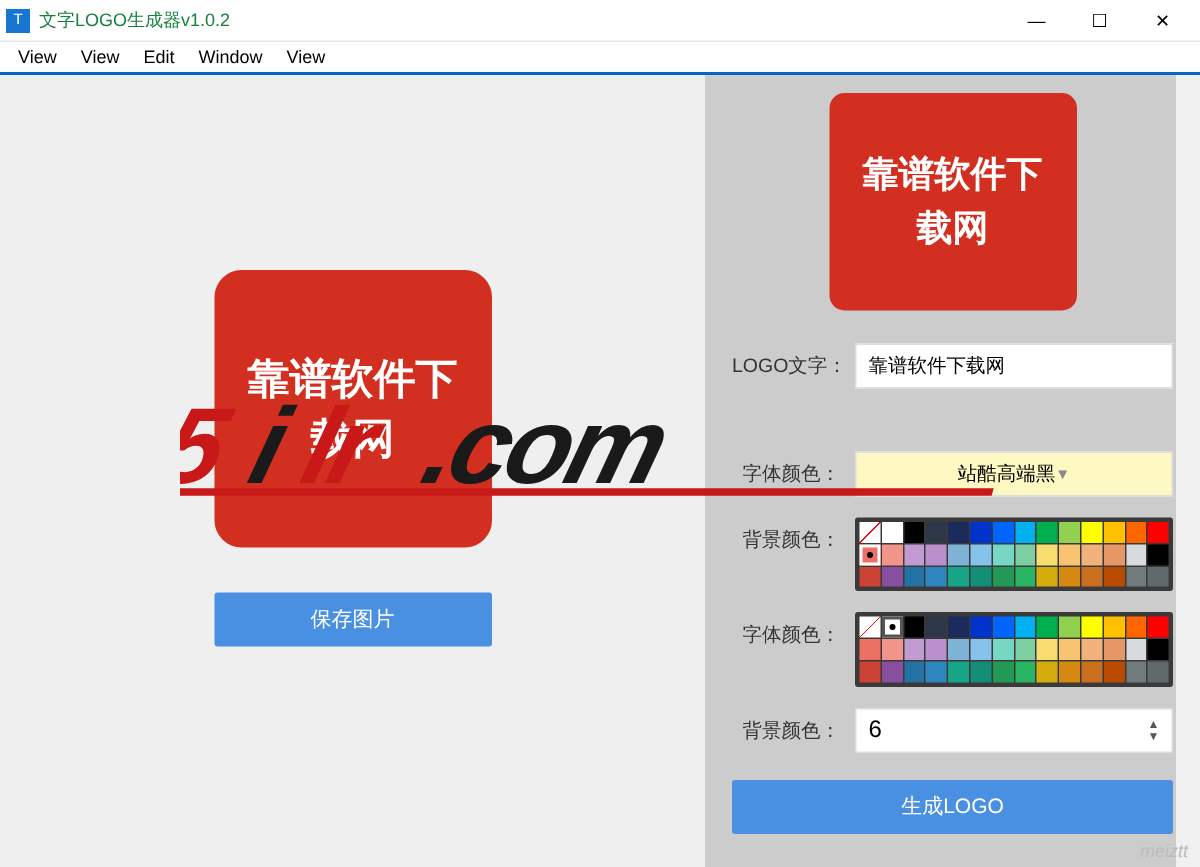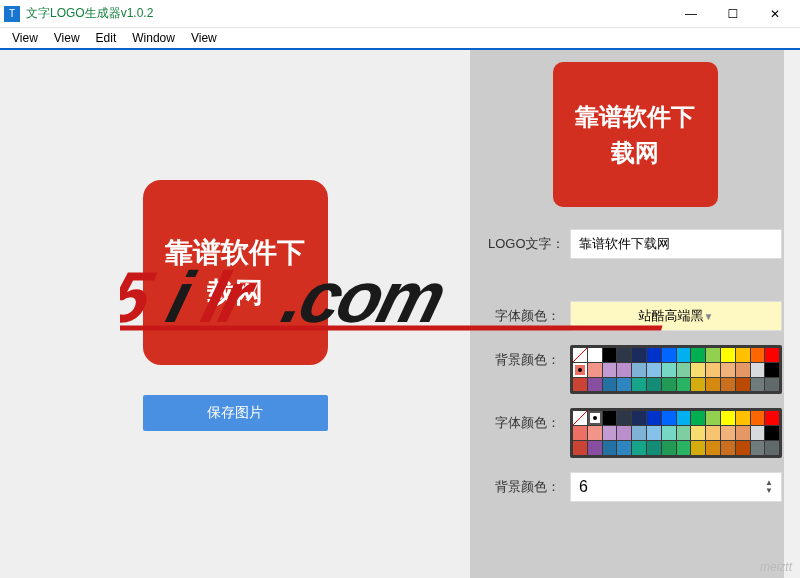--- a/index.html
+++ b/index.html
@@ -192,20 +192,21 @@
       <div class="form-label">背景颜色：</div>
       <div class="spinner">
         <span>6</span>
         <div class="spin-arrows">
           <span>▲</span>
           <span>▼</span>
         </div>
       </div>
     </div>
 
+    <button class="generate-btn">生成LOGO</button>
   </div>
 </div>
 
 <div class="scrollbar-right"></div>
 
 <svg class="watermark-overlay" viewBox="0 0 620 80">
   <text x="0" y="62" class="watermark-text wm-red" transform="skewX(-15)">5</text>
   <text x="60" y="62" class="watermark-text wm-black" transform="skewX(-15)">i</text>
   <text x="95" y="62" class="watermark-text wm-red" transform="skewX(-15)">lr</text>
   <text x="175" y="62" class="watermark-text wm-black" transform="skewX(-15)">.com</text>

